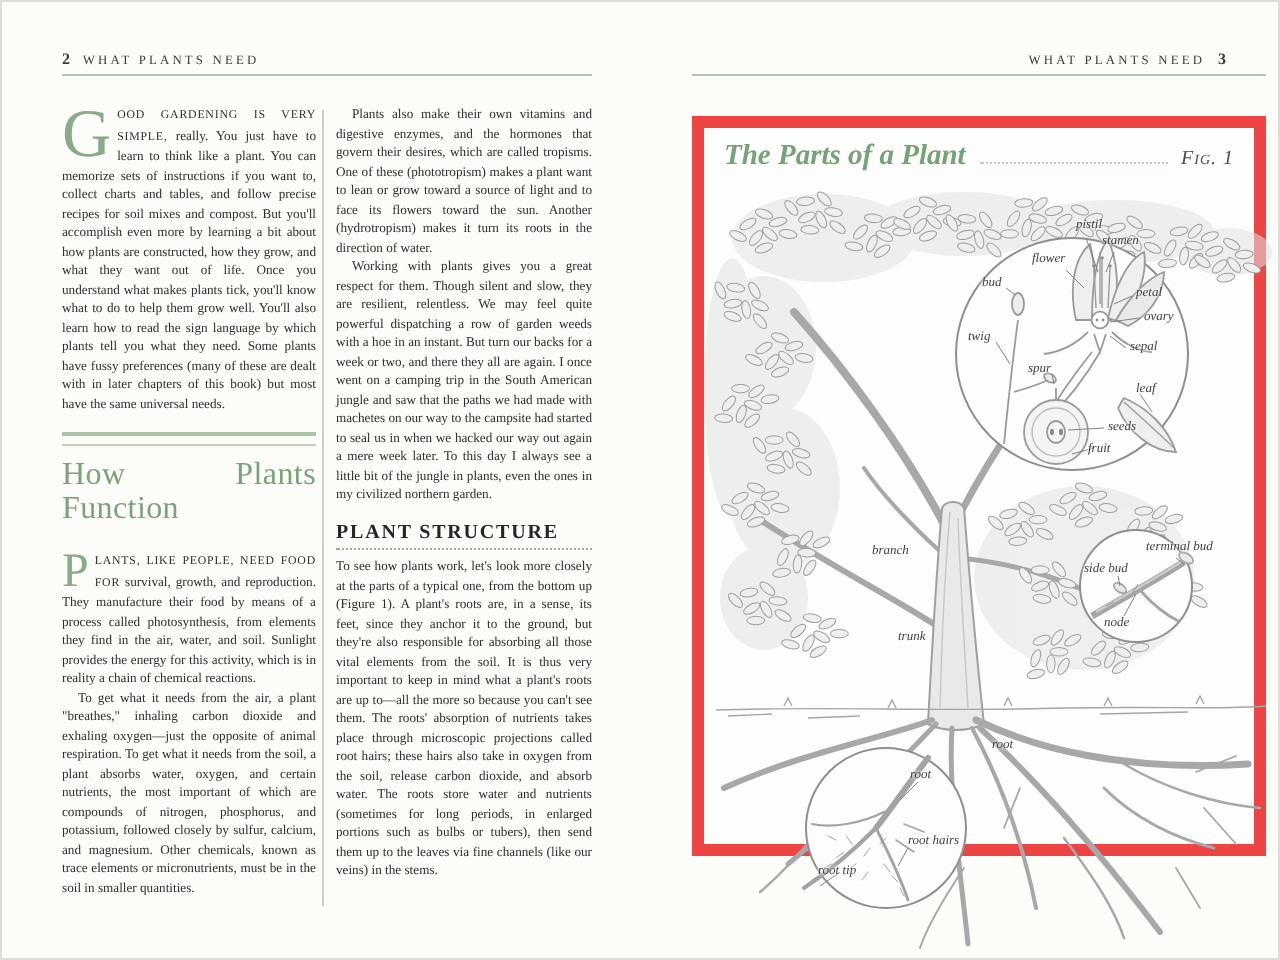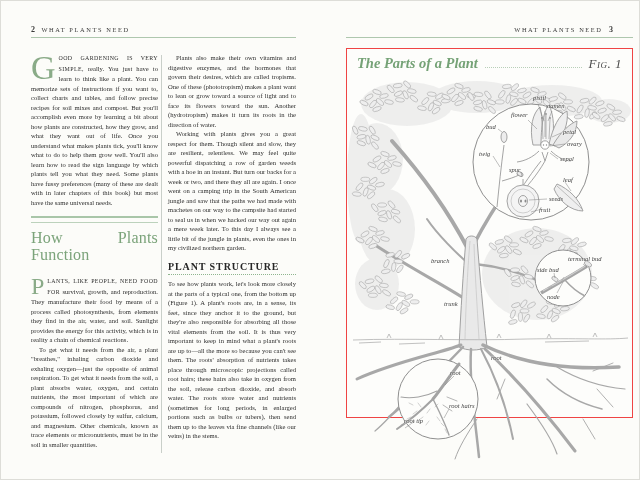--- a/index.html
+++ b/index.html
@@ -23,26 +23,26 @@
   .col p.indent{text-indent:8px;}
   .dropcap{float:left;font-size:34px;line-height:26px;padding:2px 3px 0 0;color:#8aab88;}
   .dropcap.small{font-size:24px;line-height:18px;padding-top:1px;}
   .opener{font-size:5.9px;letter-spacing:.4px;}
   .doublerule{height:4px;border-top:2px solid #a9c6a9;border-bottom:1px solid #bcd2bc;margin:9px 0 6px 0;}
   h2.secthead{font-size:16px;line-height:17px;font-weight:normal;color:#7ba37a;margin:0 0 13px 0;letter-spacing:.2px;}
   h3.subhead{font-size:10px;font-weight:bold;letter-spacing:.9px;color:#262626;margin:9px 0 0 0;
              border-bottom:1px dotted #8fb58f;padding-bottom:3px;margin-bottom:4px;}
 
   
-  #figbox{position:absolute;left:25px;top:47px;width:287px;height:370px;border:1px solid #ef4444;
+  #figbox{position:absolute;left:25px;top:57px;width:287px;height:370px;border:6px solid #ef4444;
           background:#fdfdfb;box-sizing:border-box;}
   #figtitlerow{position:absolute;left:10px;right:10px;top:6px;display:flex;align-items:baseline;z-index:5;}
   #figtitle{font-style:italic;font-weight:bold;font-size:14.5px;color:#75a276;white-space:nowrap;}
   .figleader{flex:1;border-bottom:1px dotted #b8cfb8;margin:0 7px 3px 7px;height:10px;}
-  #figno{font-style:italic;font-variant:small-caps;font-size:13px;color:#4c4c4c;letter-spacing:.5px;}
+  #figno{font-style:italic;font-variant:small-caps;font-size:10px;color:#4c4c4c;letter-spacing:.5px;}
   #plantsvg{position:absolute;left:0;top:0;z-index:1;}
   .flab{position:absolute;z-index:6;font-style:italic;font-size:6.5px;line-height:7px;color:#3e3e3e;
         white-space:nowrap;text-shadow:0 0 2px #fdfdfb,0 0 2px #fdfdfb;}
 </style>
 </head>
 <body>
 
 <div id="spread">
 
   <div class="page" id="page-left">

